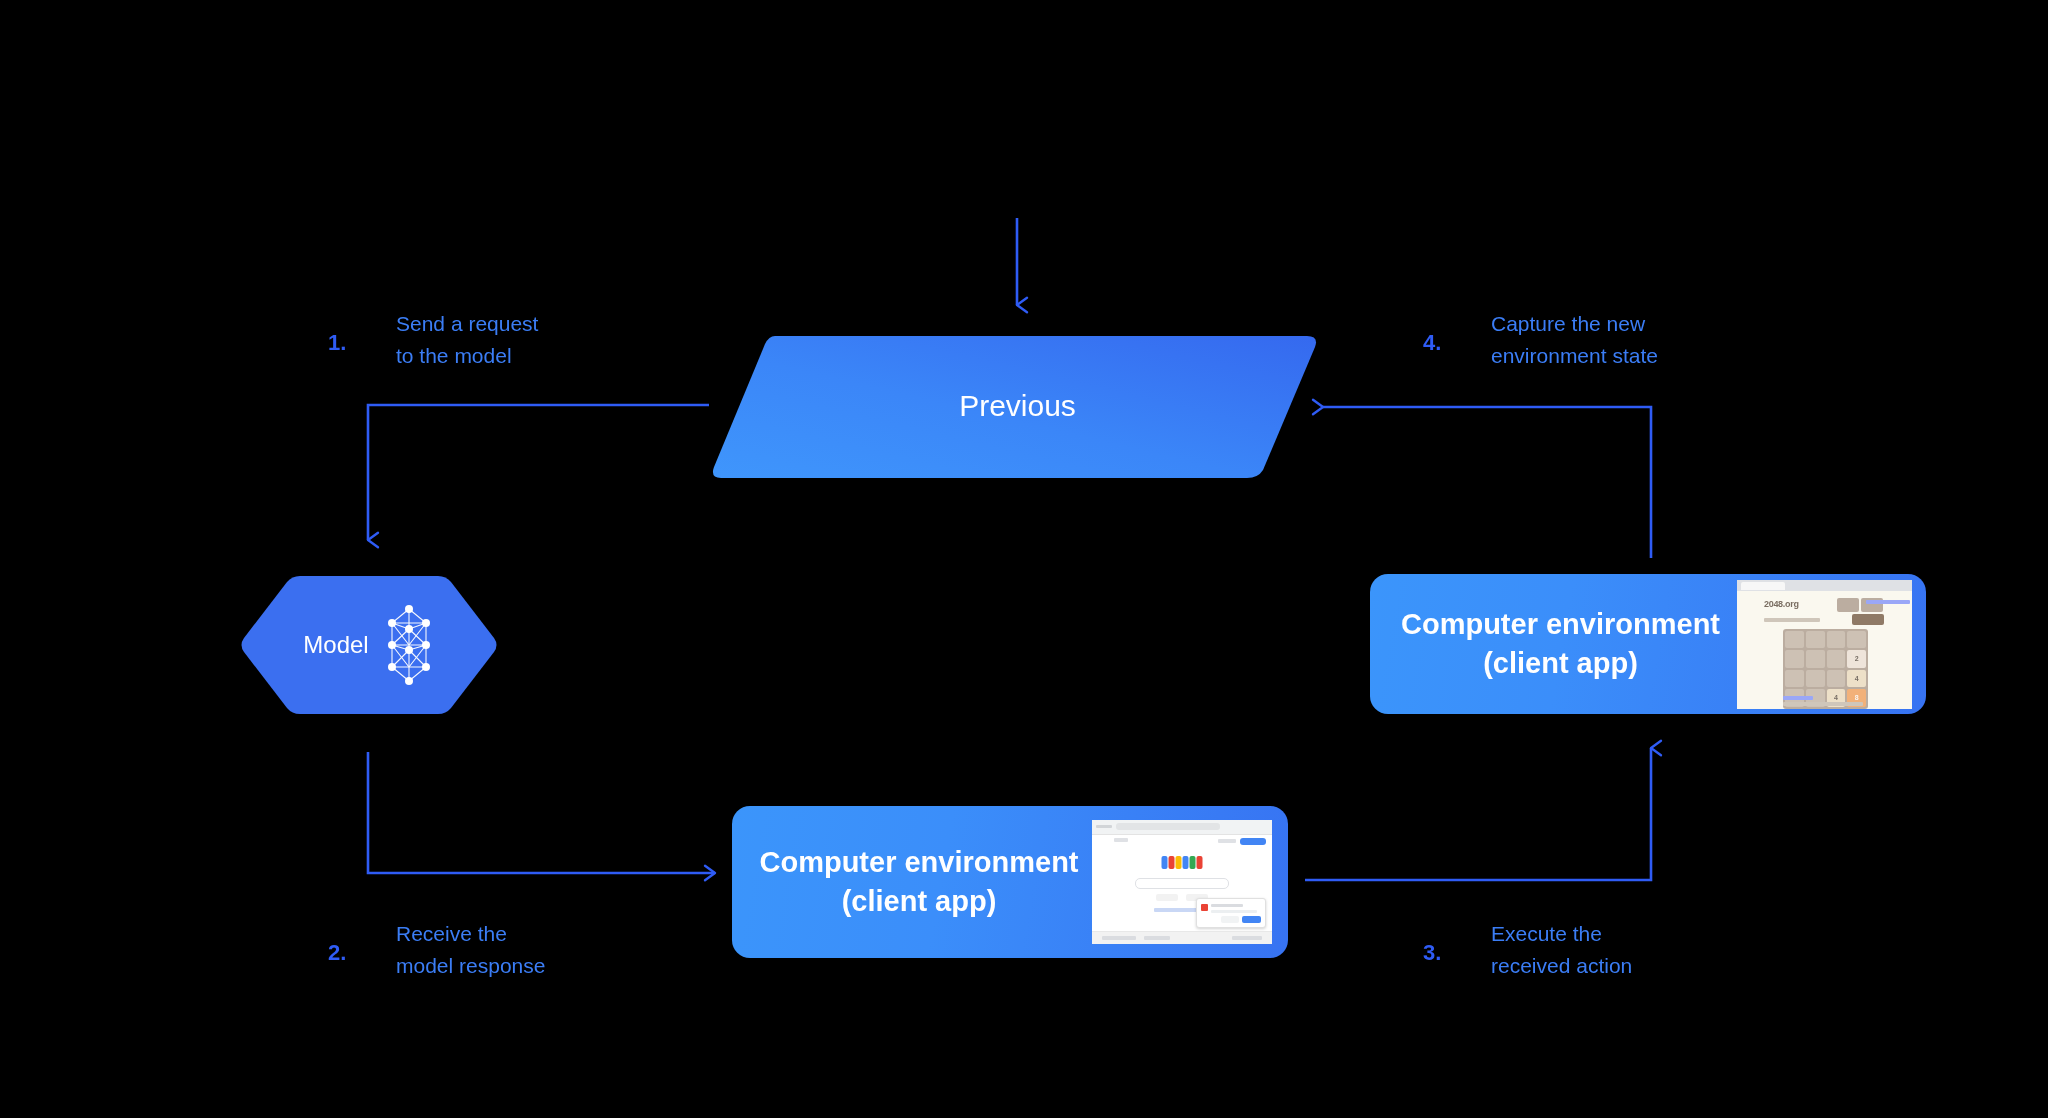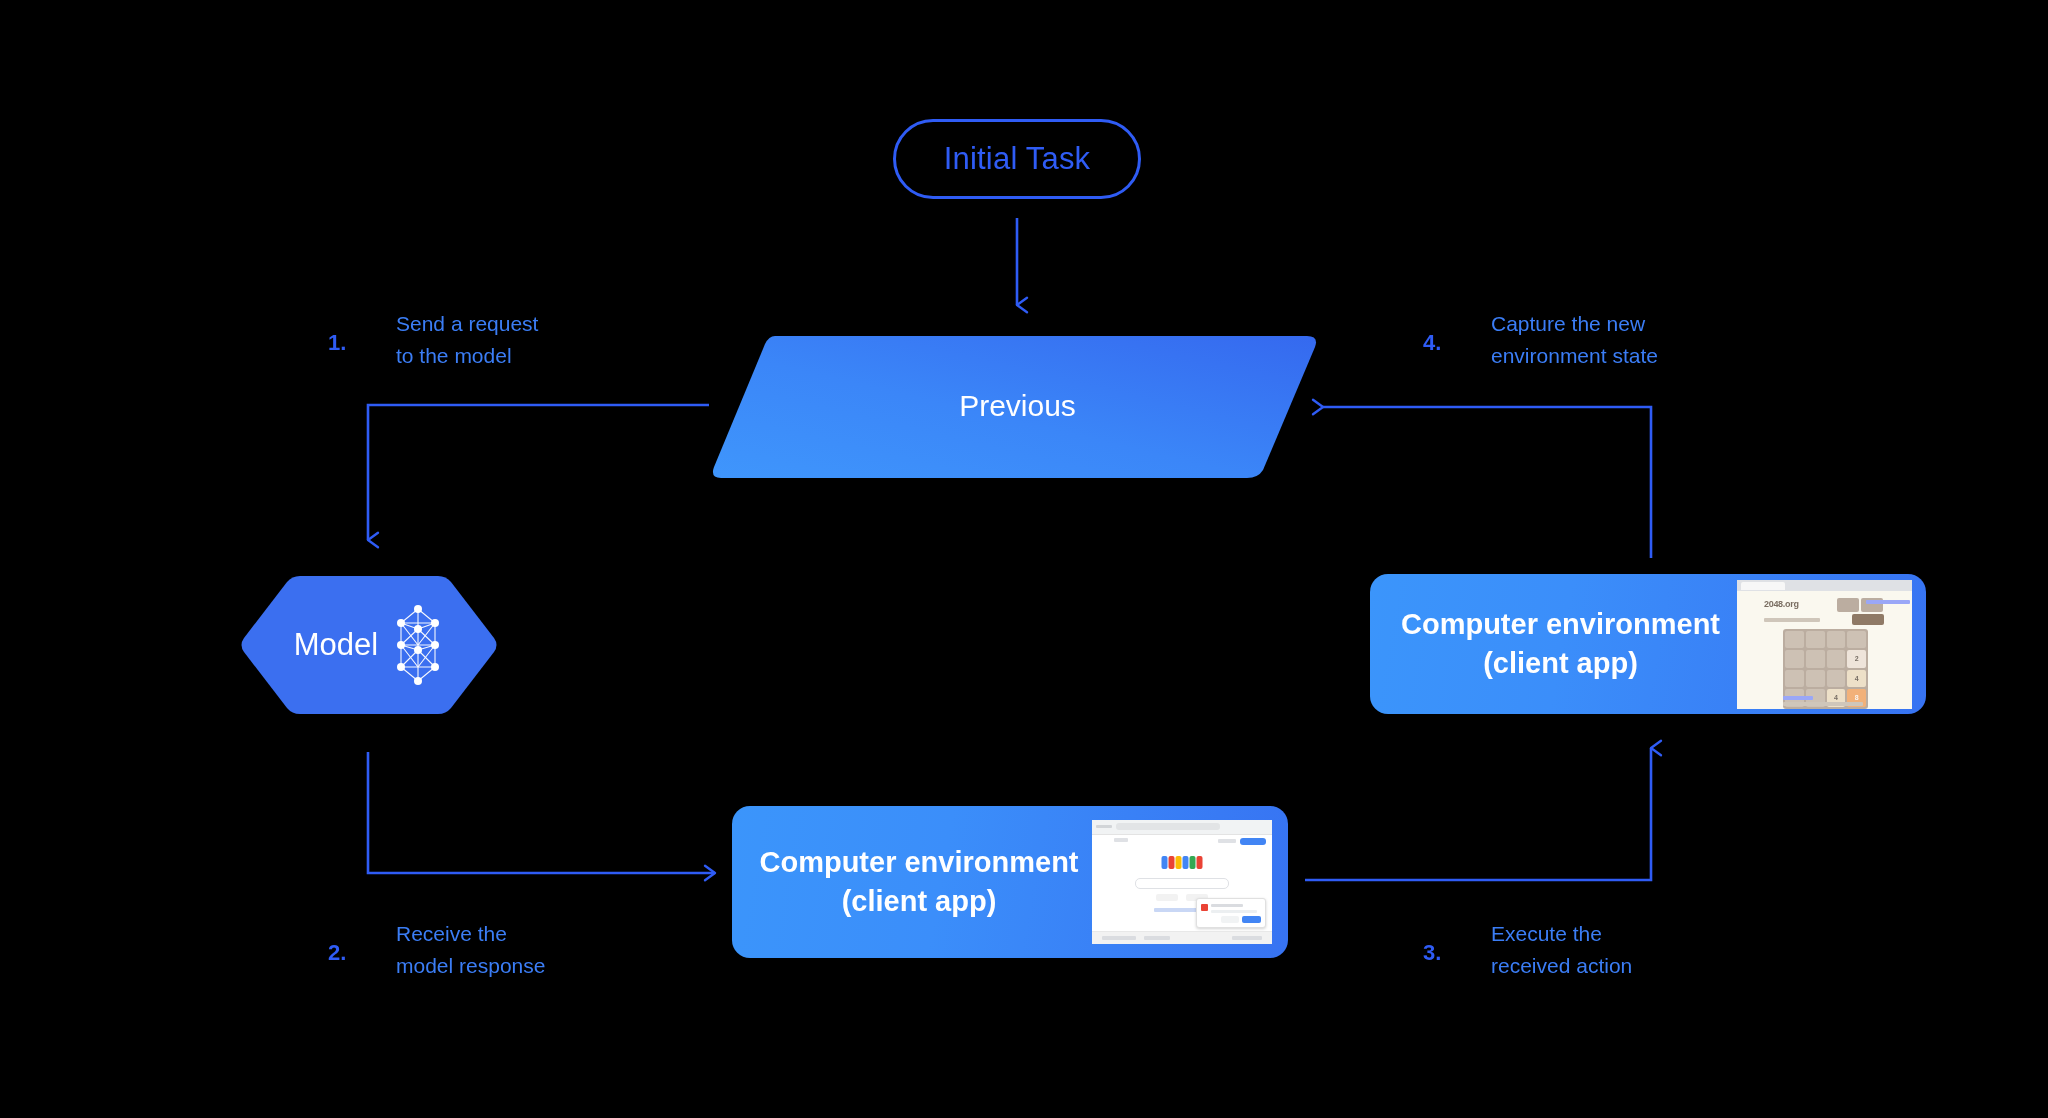--- a/index.html
+++ b/index.html
@@ -34,21 +34,21 @@
 
   
   #model-node{
     left:238px;top:574px;width:262px;height:142px;
   }
   #model-node svg.hexbg{position:absolute;inset:0;}
   #model-node .inner{
     position:absolute;inset:0;display:flex;align-items:center;
     justify-content:center;gap:14px;
   }
-  #model-node .label{color:#fff;font-size:31px;}
+  #model-node .label{color:#fff;font-size:24px;}
   #model-node .nn{width:52px;height:86px;display:block;}
 
   
   .env-card{
     border-radius:18px;display:flex;align-items:center;
     overflow:hidden;box-sizing:border-box;
   }
   #env-right{
     left:1370px;top:574px;width:556px;height:140px;
     background:linear-gradient(100deg,#3b95fb 0%,#3b8efa 35%,#3773f2 100%);
@@ -168,23 +168,20 @@
 
     <path d="M709,405 L368,405 L368,540" fill="none" stroke="#2f5cf5" stroke-width="2.6" marker-end="url(#ah-down)"></path>
 
     <path d="M368,752 L368,873 L715,873" fill="none" stroke="#2f5cf5" stroke-width="2.6" marker-end="url(#ah-right)"></path>
 
     <path d="M1305,880 L1651,880 L1651,748" fill="none" stroke="#2f5cf5" stroke-width="2.6" marker-end="url(#ah-up)"></path>
 
     <path d="M1651,558 L1651,407 L1323,407" fill="none" stroke="#2f5cf5" stroke-width="2.6" marker-end="url(#ah-left)"></path>
   </svg>
 
-  <div class="abs" id="initial-task">
-    <span class="txt">Initial Task</span>
-  </div>
 
   <div class="abs" id="ctx-node">
     <svg viewBox="0 0 615 152" xmlns="http://www.w3.org/2000/svg">
       <defs>
         <linearGradient id="gCtx" x1="0" y1="1" x2="1" y2="0">
           <stop offset="0" stop-color="#3f96fc"></stop>
           <stop offset="0.45" stop-color="#3b86f8"></stop>
           <stop offset="1" stop-color="#3569ef"></stop>
         </linearGradient>
       </defs>

